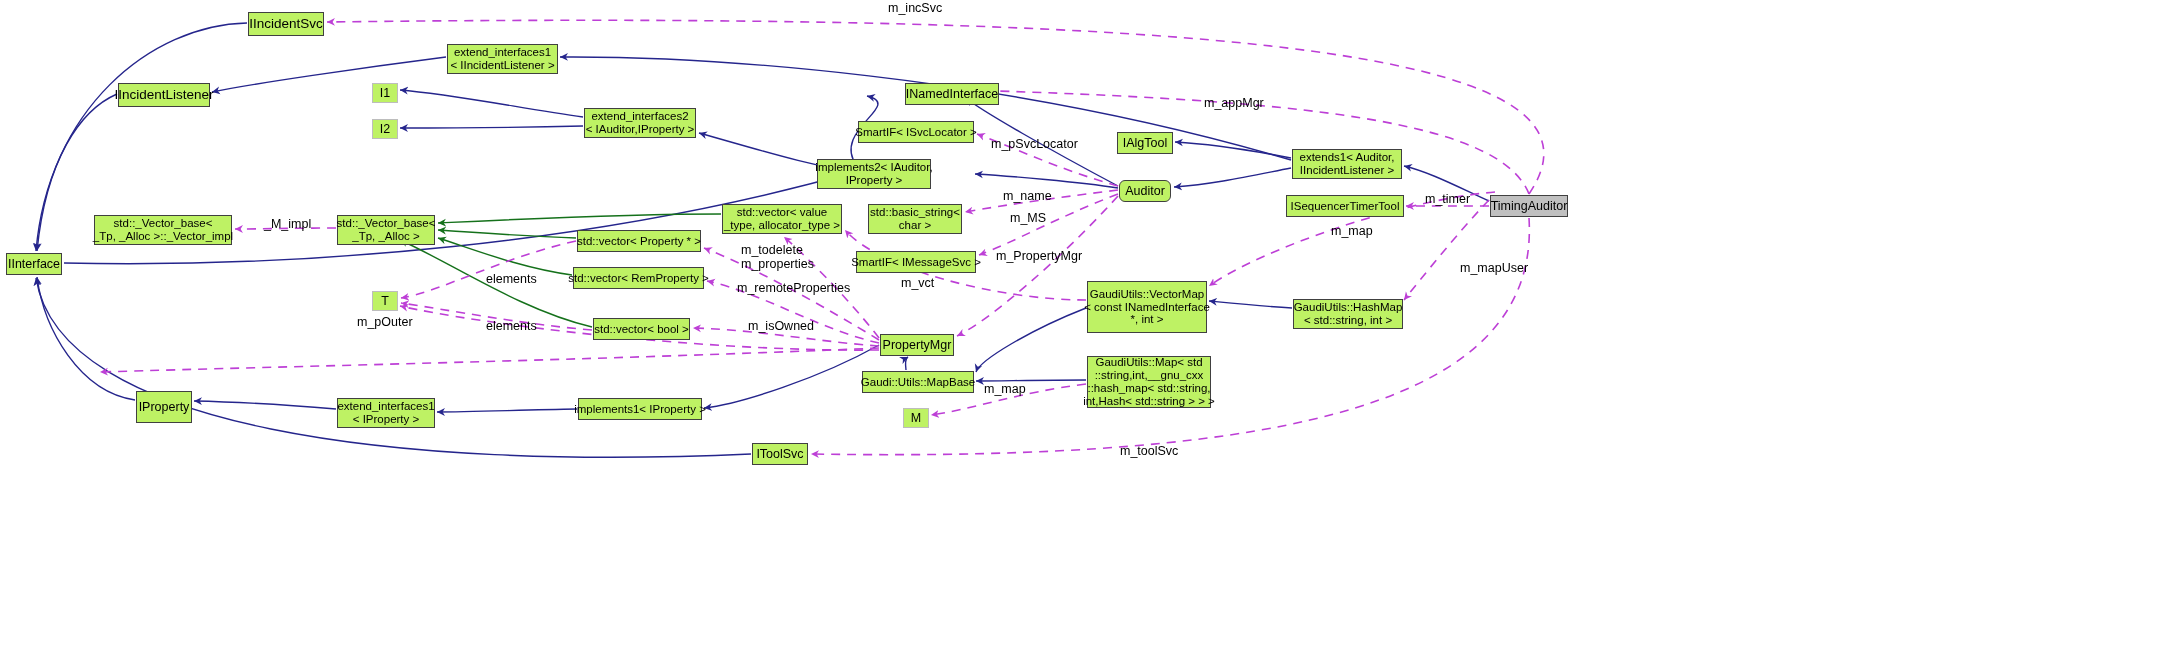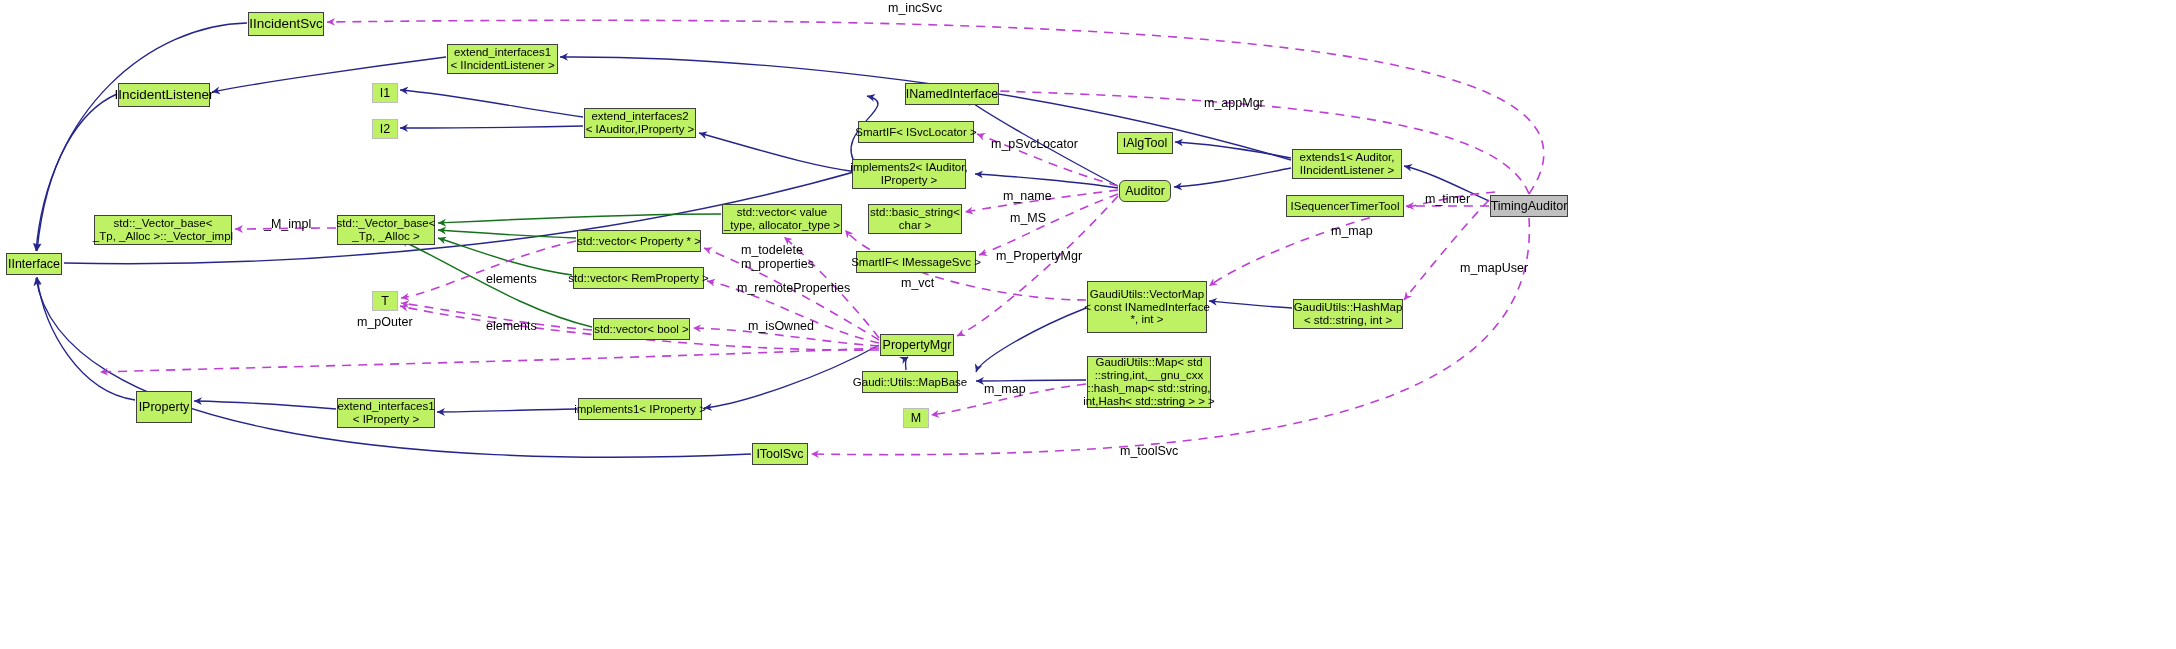--- a/index.html
+++ b/index.html
@@ -167,21 +167,21 @@
 <div class="node f13" style="left: 248px; top: 12px; width: 76px; height: 24px;">IIncidentSvc</div>
     <div class="node f11" style="left: 447px; top: 44px; width: 111px; height: 30px;">extend_interfaces1
 &lt; IIncidentListener &gt;</div>
     <div class="node f13" style="left: 118px; top: 83px; width: 92px; height: 24px;">IIncidentListener</div>
     <div class="node thin f12" style="left: 372px; top: 83px; width: 26px; height: 20px;">I1</div>
     <div class="node thin f12" style="left: 372px; top: 119px; width: 26px; height: 20px;">I2</div>
     <div class="node f11" style="left: 584px; top: 108px; width: 112px; height: 30px;">extend_interfaces2
 &lt; IAuditor,IProperty &gt;</div>
     <div class="node f12" style="left: 869px; top: 83px; width: 94px; height: 22px; margin-left: 36px;">INamedInterface</div>
     <div class="node f11" style="left: 858px; top: 121px; width: 116px; height: 22px;">SmartIF&lt; ISvcLocator &gt;</div>
-    <div class="node f11" style="left: 852px; top: 159px; width: 114px; height: 30px;">implements2&lt; IAuditor,
+    <div class="node f11" style="left: 817px; top: 159px; width: 114px; height: 30px;">implements2&lt; IAuditor,
 IProperty &gt;</div>
     <div class="node f11" style="left: 868px; top: 204px; width: 94px; height: 30px;">std::basic_string&lt;
 char &gt;</div>
     <div class="node f11" style="left: 856px; top: 251px; width: 120px; height: 22px;">SmartIF&lt; IMessageSvc &gt;</div>
     <div class="node f12" style="left: 1117px; top: 132px; width: 56px; height: 22px;">IAlgTool</div>
     <div class="node f12" style="left: 1119px; top: 180px; width: 52px; height: 22px; border-radius: 6px;">Auditor</div>
     <div class="node f11" style="left: 1292px; top: 149px; width: 110px; height: 30px;">extends1&lt; Auditor,
 IIncidentListener &gt;</div>
     <div class="node f11" style="left: 1286px; top: 195px; width: 118px; height: 22px;">ISequencerTimerTool</div>
     <div class="node hl f12" style="left: 1490px; top: 195px; width: 78px; height: 22px;">TimingAuditor</div>
@@ -195,21 +195,21 @@
     <div class="node f11" style="left: 577px; top: 230px; width: 124px; height: 22px;">std::vector&lt; Property * &gt;</div>
     <div class="node f11" style="left: 573px; top: 267px; width: 131px; height: 22px;">std::vector&lt; RemProperty &gt;</div>
     <div class="node thin f12" style="left: 372px; top: 291px; width: 26px; height: 20px;">T</div>
     <div class="node f11" style="left: 593px; top: 318px; width: 97px; height: 22px;">std::vector&lt; bool &gt;</div>
     <div class="node f12" style="left: 880px; top: 334px; width: 74px; height: 22px;">PropertyMgr</div>
     <div class="node f11" style="left: 1087px; top: 281px; width: 120px; height: 52px;">GaudiUtils::VectorMap
 &lt; const INamedInterface
 *, int &gt;</div>
     <div class="node f11" style="left: 1293px; top: 299px; width: 110px; height: 30px;">GaudiUtils::HashMap
 &lt; std::string, int &gt;</div>
-    <div class="node f11" style="left: 862px; top: 371px; width: 96px; height: 22px;">Gaudi::Utils::MapBase</div>
+    <div class="node f11" style="left: 862px; top: 371px; width: 112px; height: 22px;">Gaudi::Utils::MapBase</div>
     <div class="node f11" style="left: 1087px; top: 356px; width: 124px; height: 52px;">GaudiUtils::Map&lt; std
 ::string,int,__gnu_cxx
 ::hash_map&lt; std::string,
 int,Hash&lt; std::string &gt; &gt; &gt;</div>
     <div class="node thin f12" style="left: 903px; top: 408px; width: 26px; height: 20px;">M</div>
     <div class="node f12" style="left: 136px; top: 391px; width: 56px; height: 32px;">IProperty</div>
     <div class="node f11" style="left: 337px; top: 398px; width: 98px; height: 30px;">extend_interfaces1
 &lt; IProperty &gt;</div>
     <div class="node f11" style="left: 578px; top: 398px; width: 124px; height: 22px;">implements1&lt; IProperty &gt;</div>
     <div class="node f12" style="left: 752px; top: 443px; width: 56px; height: 22px;">IToolSvc</div>

